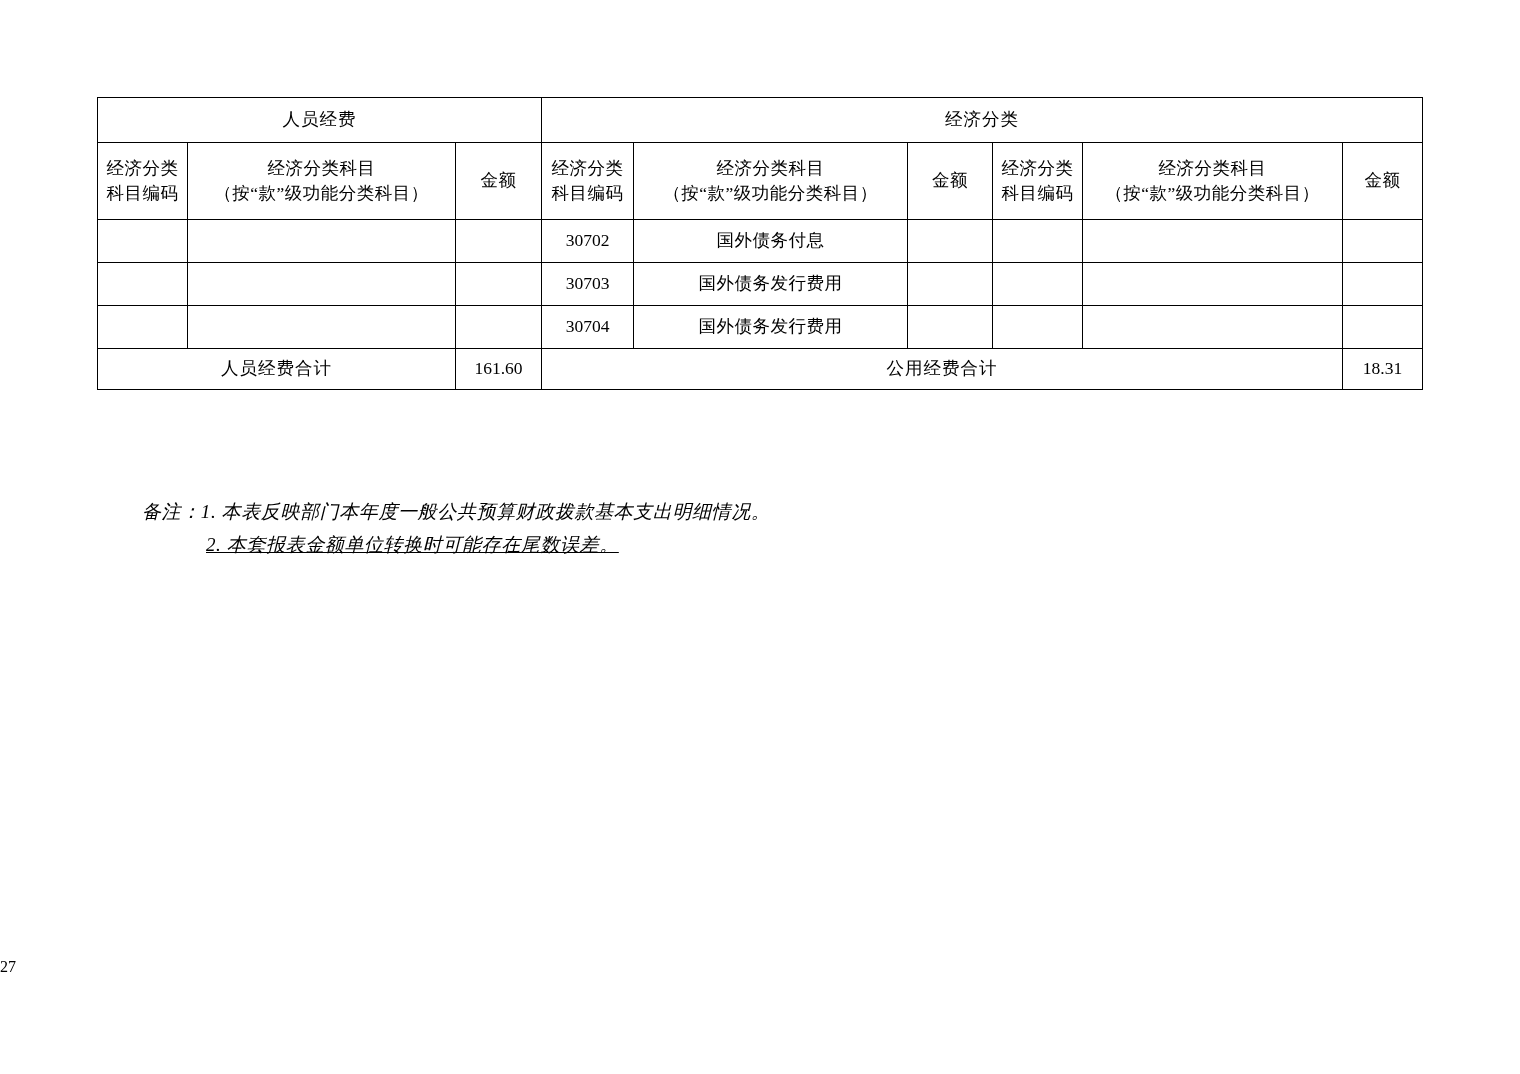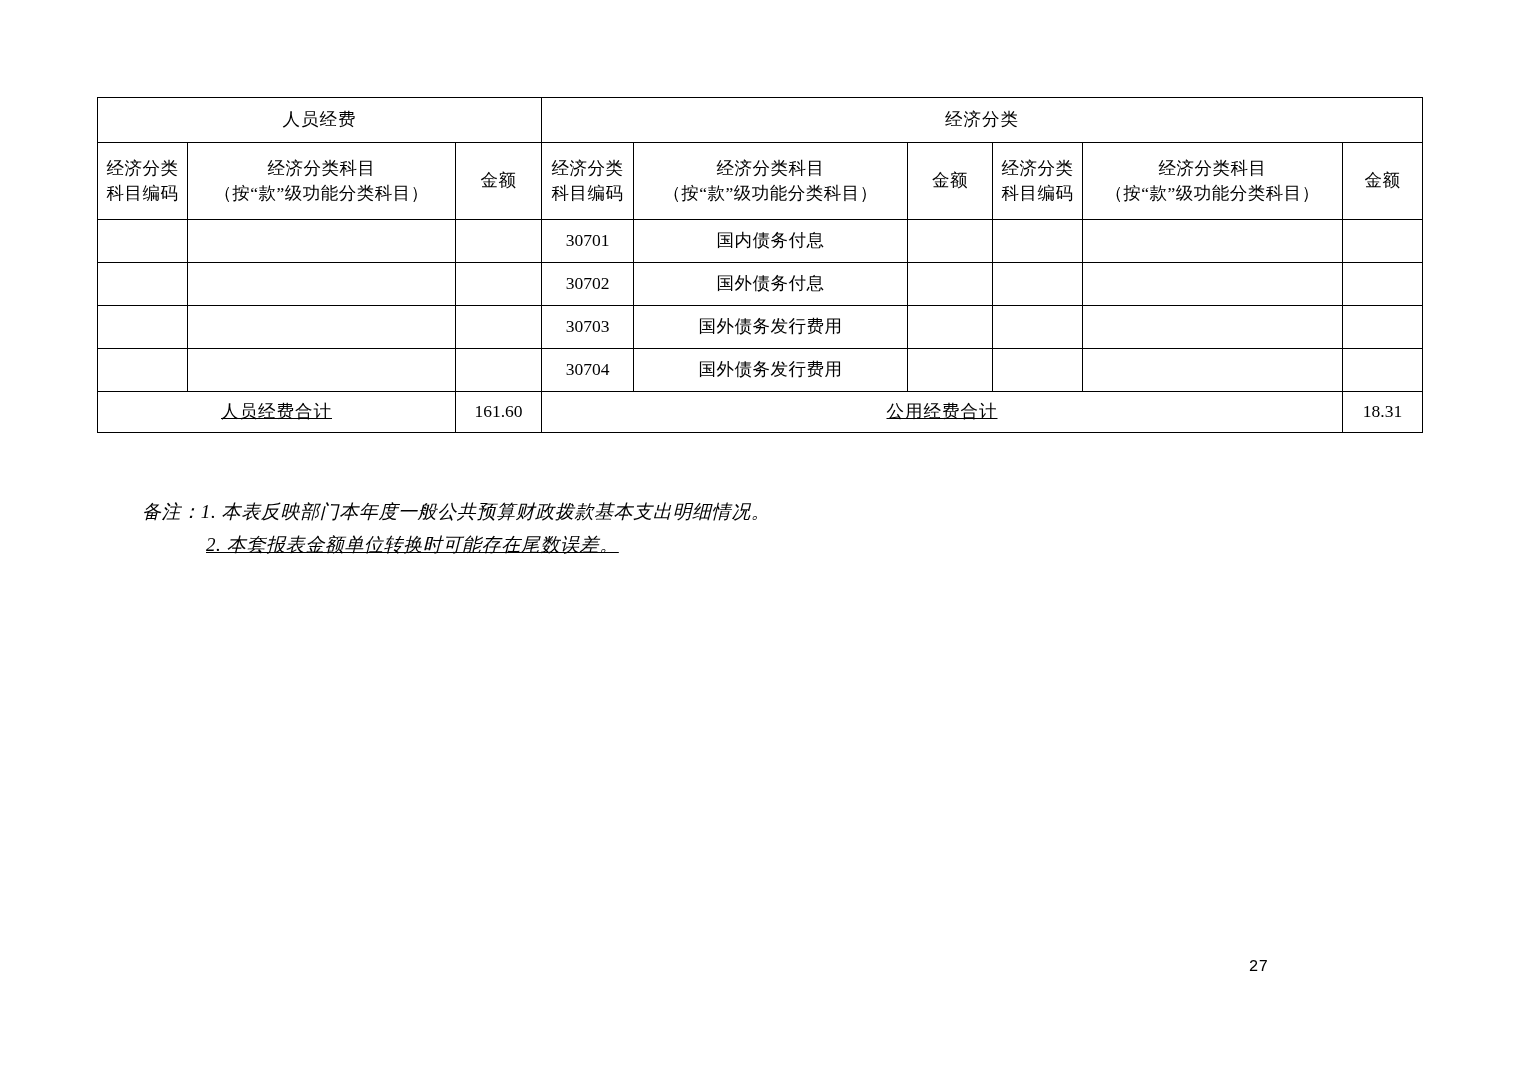--- a/index.html
+++ b/index.html
@@ -74,21 +74,20 @@
     padding-right: 11px;
     font-family: "DejaVu Sans", sans-serif;
     font-size: 15.5px;
   }
   .total-row td {
     height: 40px;
   }
   .total-label {
     font-size: 18px;
     letter-spacing: 1px;
-    text-decoration: underline;
   }
   .notes {
     position: absolute;
     left: 142px;
     top: 455px;
     font-family: "Liberation Serif", serif;
     font-size: 19px;
     line-height: 1.75;
     letter-spacing: 0.6px;
     font-style: italic;
@@ -96,22 +95,22 @@
   }
   .notes .line2 {
     padding-left: 64px;
     text-decoration: underline;
   }
   .page-number {
     position: absolute;
     left: 0;
     top: 958px;
     width: 1268px;
-    text-align: right;
-    font-family: Liberation Mono, monospace;
+    text-align: left;
+    font-family: Liberation Serif, serif;
     font-size: 16px;
   }
 </style>
 </head>
 <body>
 
 <div class="page">
 
   <table class="budget">
     <colgroup>
@@ -159,31 +158,20 @@
         </td>
         <td class="col-head">
           <span class="l1">经济分类科目</span>
           <span class="l2">（按“款”级功能分类科目）</span>
         </td>
         <td class="col-head">
           <span class="l1">金额</span>
         </td>
       </tr>
 
-      <tr class="data-row">
-        <td class="code-cell"></td>
-        <td class="name-cell"></td>
-        <td class="amt-cell"></td>
-        <td class="code-cell">30701</td>
-        <td class="name-cell">国内债务付息</td>
-        <td class="amt-cell"></td>
-        <td class="code-cell"></td>
-        <td class="name-cell"></td>
-        <td class="amt-cell"></td>
-      </tr>
 
       <tr class="data-row">
         <td class="code-cell"></td>
         <td class="name-cell"></td>
         <td class="amt-cell"></td>
         <td class="code-cell">30702</td>
         <td class="name-cell">国外债务付息</td>
         <td class="amt-cell"></td>
         <td class="code-cell"></td>
         <td class="name-cell"></td>

